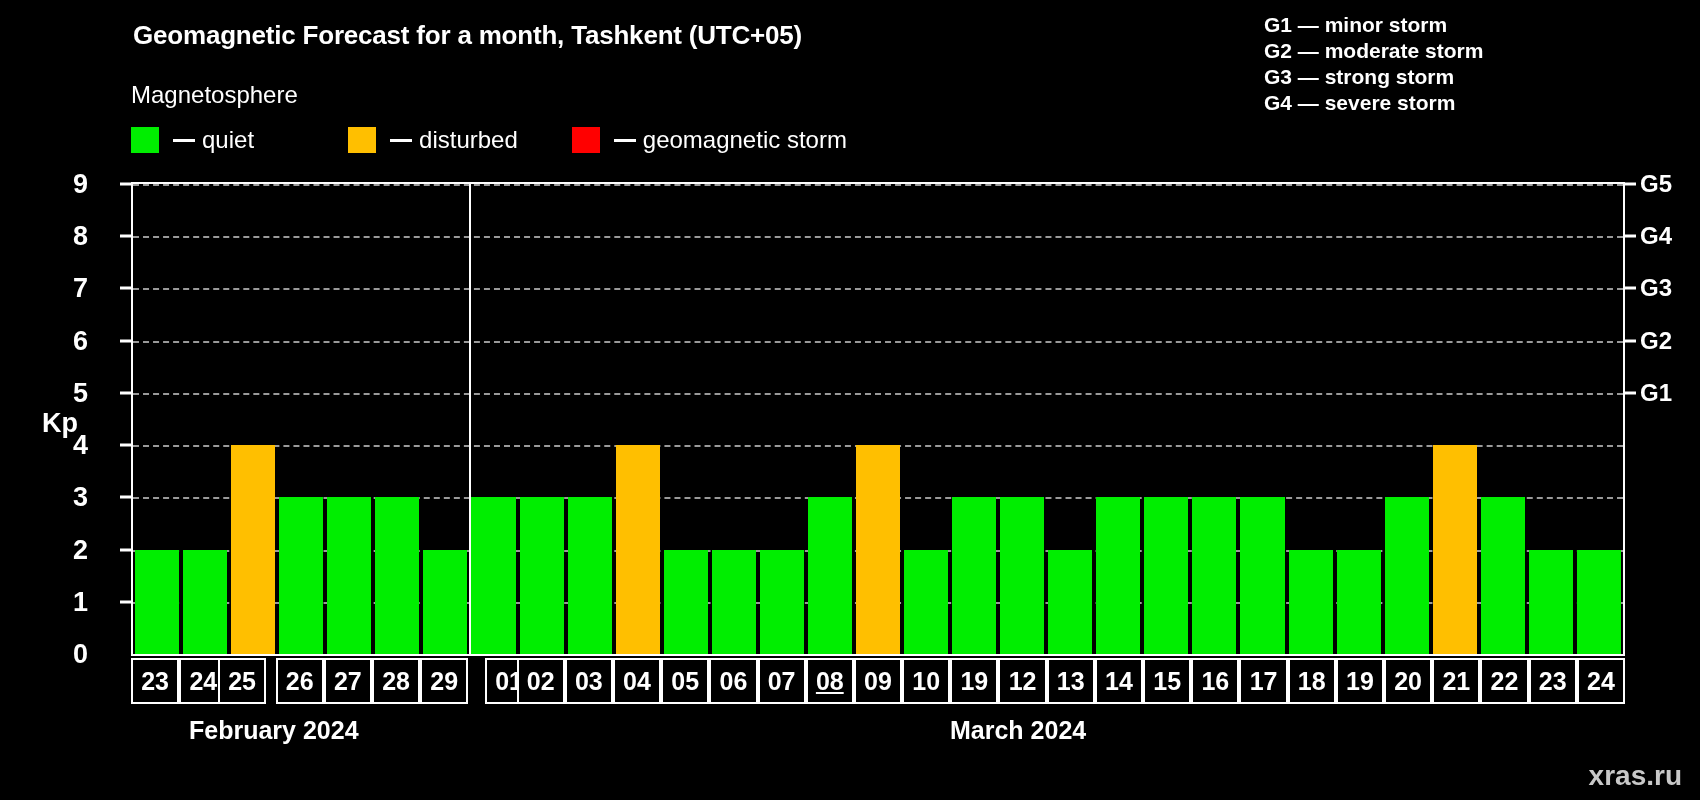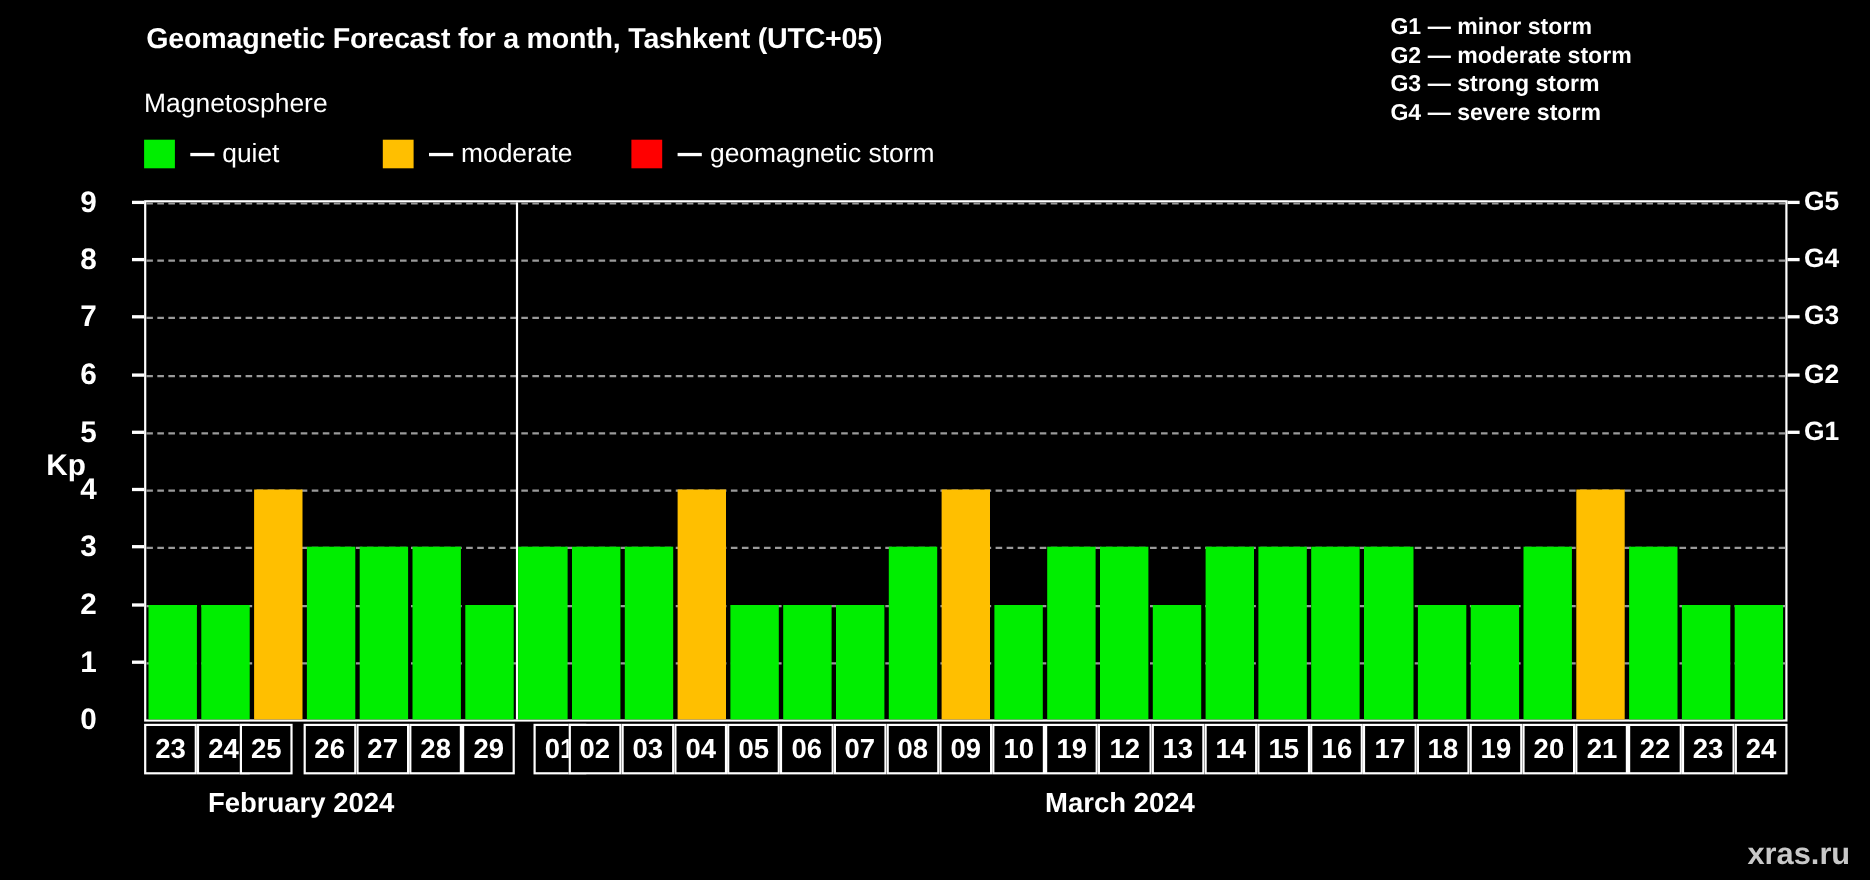--- a/index.html
+++ b/index.html
@@ -204,21 +204,21 @@
   <div class="legend-row">
     <div class="legend-item">
       <span class="legend-swatch" style="background: rgb(0, 238, 0);"></span>
       <span class="legend-dash"></span>
       <span class="legend-text">quiet</span>
     </div>
     <span class="legend-gap-1"></span>
     <div class="legend-item">
       <span class="legend-swatch" style="background: rgb(255, 191, 0);"></span>
       <span class="legend-dash"></span>
-      <span class="legend-text">moderate</span>
+      <span class="legend-text">disturbed</span>
     </div>
     <span class="legend-gap-2"></span>
     <div class="legend-item">
       <span class="legend-swatch" style="background: rgb(255, 0, 0);"></span>
       <span class="legend-dash"></span>
       <span class="legend-text">geomagnetic storm</span>
     </div>
   </div>
 
   <div class="gscale">
@@ -321,21 +321,21 @@
       <div class="date-box" style="left: 192.774px; width: 48.1935px;">27</div>
       <div class="date-box" style="left: 240.968px; width: 48.1935px;">28</div>
       <div class="date-box" style="left: 289.161px; width: 48.1935px;">29</div>
       <div class="date-box" style="left: 354px; width: 48.1935px;">01</div>
       <div class="date-box" style="left: 385.548px; width: 48.1935px;">02</div>
       <div class="date-box" style="left: 433.742px; width: 48.1935px;">03</div>
       <div class="date-box" style="left: 481.935px; width: 48.1935px;">04</div>
       <div class="date-box" style="left: 530.129px; width: 48.1935px;">05</div>
       <div class="date-box" style="left: 578.323px; width: 48.1935px;">06</div>
       <div class="date-box" style="left: 626.516px; width: 48.1935px;">07</div>
-      <div class="date-box" style="left: 674.71px; width: 48.1935px;">08</div>
+      <div class="date-box" style="left: 674.71px; width: 48.1935px; text-decoration: underline;">08</div>
       <div class="date-box" style="left: 722.903px; width: 48.1935px;">09</div>
       <div class="date-box" style="left: 771.097px; width: 48.1935px;">10</div>
       <div class="date-box" style="left: 819.29px; width: 48.1935px;">19</div>
       <div class="date-box" style="left: 867.484px; width: 48.1935px;">12</div>
       <div class="date-box" style="left: 915.677px; width: 48.1935px;">13</div>
       <div class="date-box" style="left: 963.871px; width: 48.1935px;">14</div>
       <div class="date-box" style="left: 1012.06px; width: 48.1935px;">15</div>
       <div class="date-box" style="left: 1060.26px; width: 48.1935px;">16</div>
       <div class="date-box" style="left: 1108.45px; width: 48.1935px;">17</div>
       <div class="date-box" style="left: 1156.65px; width: 48.1935px;">18</div>

